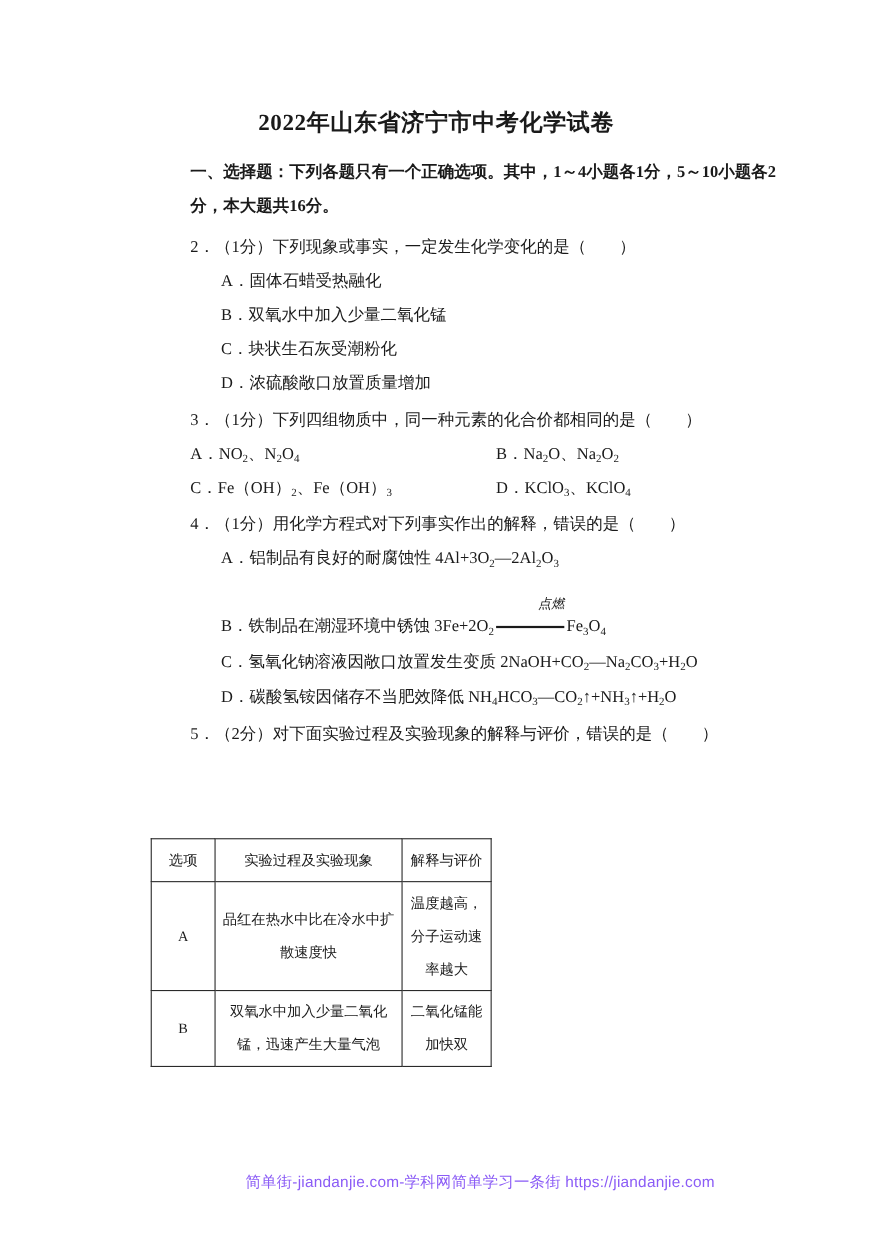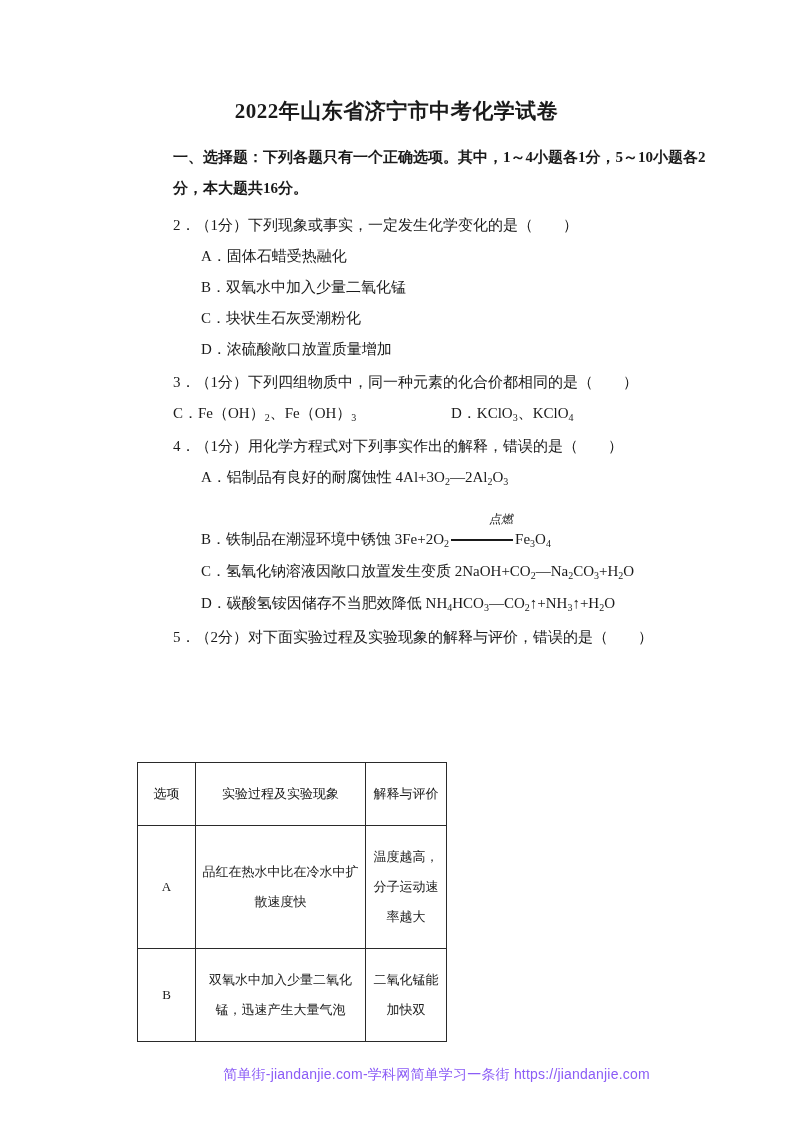--- a/index.html
+++ b/index.html
@@ -162,21 +162,21 @@
     width: 309px;
     border-collapse: collapse;
     table-layout: fixed;
   }
   table.exp-table td {
     border: 1px solid #2a2a2a;
     font-size: 13px;
     line-height: 30px;
     text-align: center;
     vertical-align: middle;
-    padding: 16px 3px;
+    padding: 4px 3px;
   }
   .col-opt { width: 58px; }
   .col-proc { width: 170px; }
   .col-expl { width: 81px; }
 
   .watermark {
     position: absolute;
     left: 0;
     top: 1066px;
     width: 793px;
@@ -205,20 +205,24 @@
       <div class="opts">
         <div class="opt">A．固体石蜡受热融化</div>
         <div class="opt">B．双氧水中加入少量二氧化锰</div>
         <div class="opt">C．块状生石灰受潮粉化</div>
         <div class="opt">D．浓硫酸敞口放置质量增加</div>
       </div>
     </div>
 
     <div class="q">
       <div class="q-stem">3．（1分）下列四组物质中，同一种元素的化合价都相同的是（　　）</div>
+      <div class="opts-row2">
+        <span class="opt-inline h1 eq">A．NO<sub>2</sub>、N<sub>2</sub>O<sub>4</sub></span>
+        <span class="opt-inline h2 eq">B．Na<sub>2</sub>O、Na<sub>2</sub>O<sub>2</sub></span>
+      </div>
       <div class="opts-row2">
         <span class="opt-inline h1 eq">C．Fe（OH）<sub>2</sub>、Fe（OH）<sub>3</sub></span>
         <span class="opt-inline h2 eq">D．KClO<sub>3</sub>、KClO<sub>4</sub></span>
       </div>
     </div>
 
     <div class="q">
       <div class="q-stem">4．（1分）用化学方程式对下列事实作出的解释，错误的是（　　）</div>
       <div class="opts">
         <div class="opt eq">A．铝制品有良好的耐腐蚀性 4Al+3O<sub>2</sub>—2Al<sub>2</sub>O<sub>3</sub></div>

